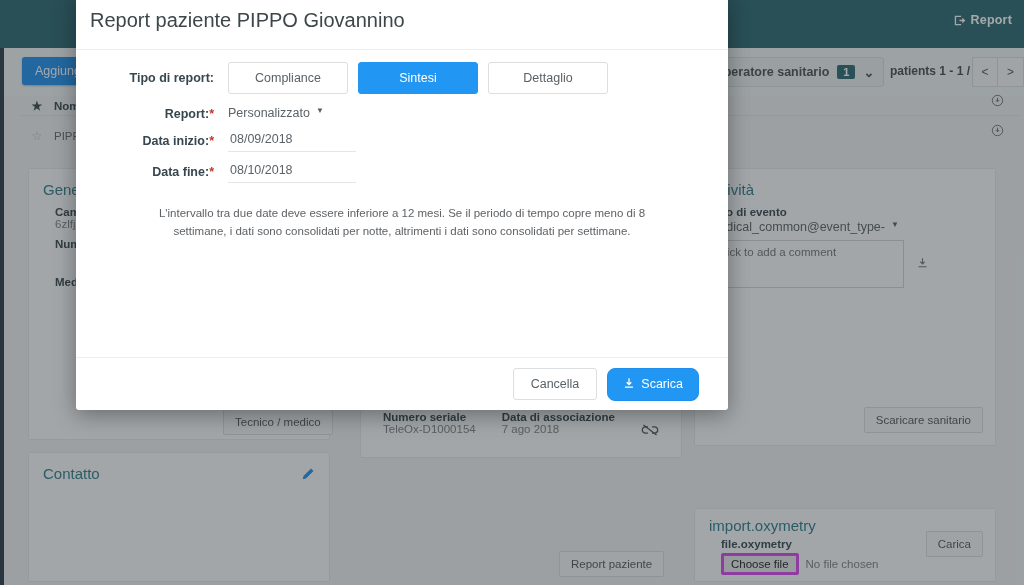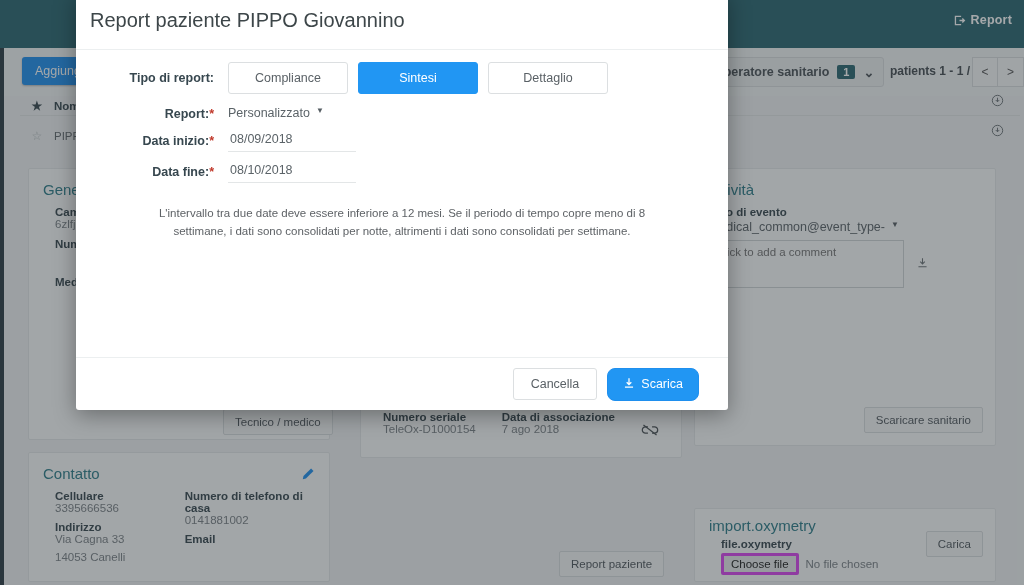--- a/index.html
+++ b/index.html
@@ -254,34 +254,20 @@
       </div>
     </div>
 
     <div class="card" id="card-contatto">
       <div class="card-title">Contatto</div>
       <span class="pencil">
         <svg width="15" height="15" viewBox="0 0 16 16" fill="#1f8fee">
             <path d="M11.8 1.6l2.6 2.6-8.1 8.1-3.3.7.7-3.3z"></path>
           </svg>
       </span>
-      <div style="display:flex; margin-left:26px; margin-top:2px;">
-        <div style="width:132px">
-          <div class="fld-label">Cellulare</div>
-          <div class="fld-val">3395666536</div>
-          <div class="fld-label" style="margin-top:7px">Indirizzo</div>
-          <div class="fld-val">Via Cagna 33</div>
-          <div class="fld-val" style="margin-top:6px">14053 Canelli</div>
-        </div>
-        <div>
-          <div class="fld-label">Numero di telefono di casa</div>
-          <div class="fld-val">0141881002</div>
-          <div class="fld-label" style="margin-top:7px">Email</div>
-        </div>
-      </div>
     </div>
 
     <div class="card" id="card-device">
       <button class="btn-plain" style="position:absolute; left:-138px; top:240px;">Tecnico / medico</button>
 
       <div style="display:flex; gap:26px; margin-left:22px; margin-top:242px;">
         <div>
           <div class="fld-label">Numero seriale</div>
           <div class="fld-val">TeleOx-D1000154</div>
         </div>

